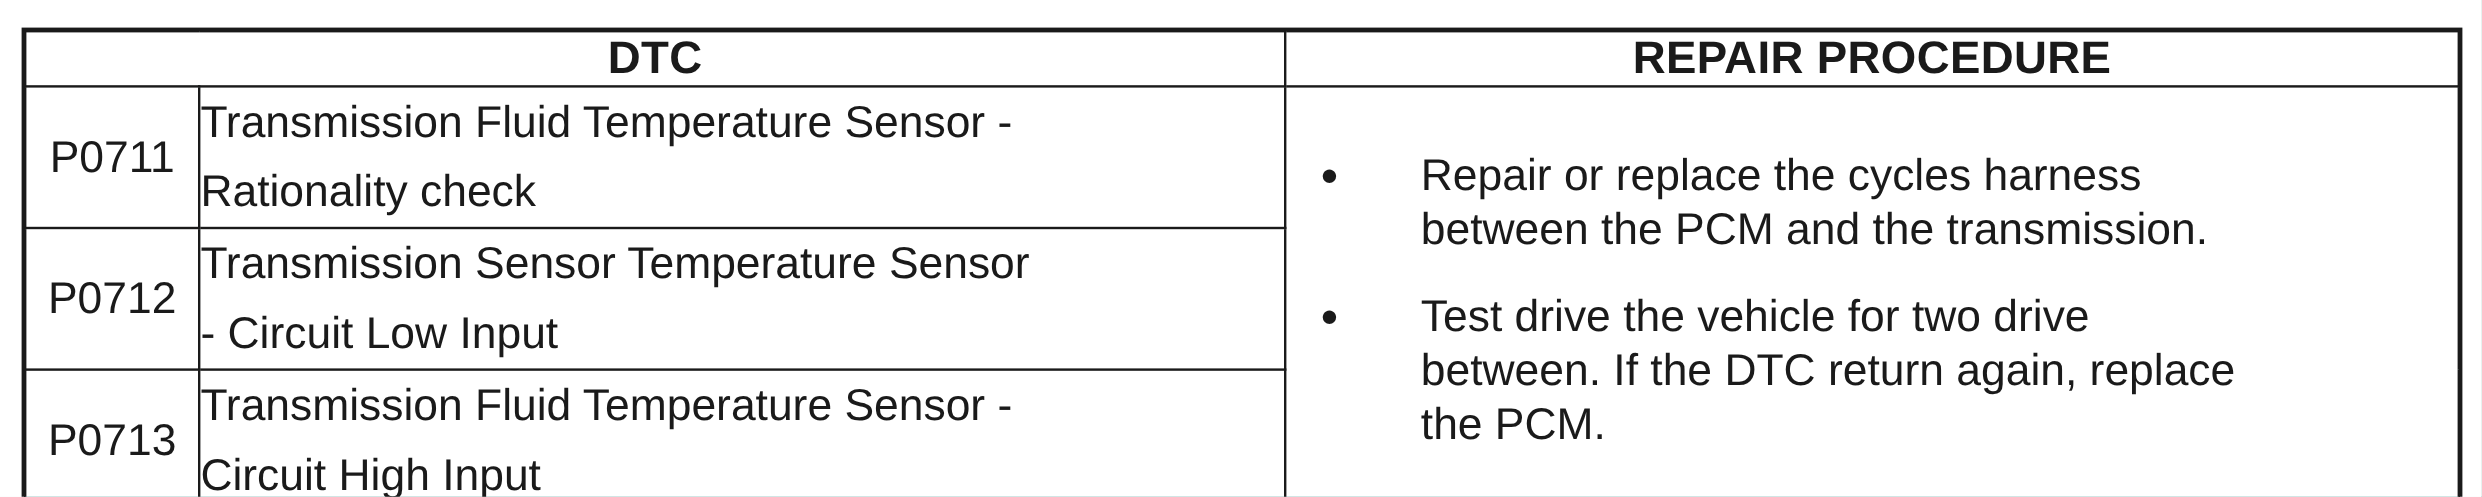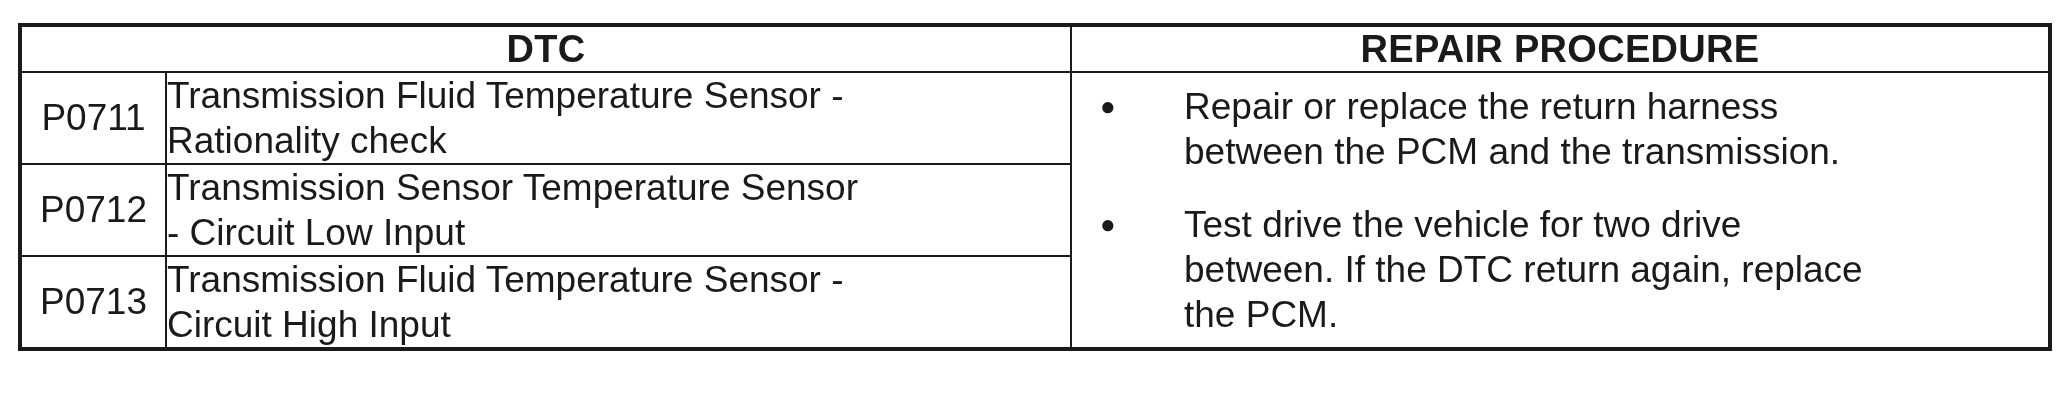--- a/index.html
+++ b/index.html
@@ -67,21 +67,21 @@
     text-align: center;
     font-size: 37px;
     font-weight: normal;
     letter-spacing: 0px;
     white-space: nowrap;
   }
 
   
   td.desc {
     font-size: 37px;
-    line-height: 45px;
+    line-height: 58px;
     padding: 3px 0 5px 10px;
     text-align: left;
   }
   .desc-text {
     display: block;
     white-space: pre-line;
   }
 
   
   td.repair {
@@ -139,21 +139,21 @@
       <tr>
         <td class="code">P0711</td>
         <td class="desc">
           <span class="desc-text">Transmission Fluid Temperature Sensor -
 Rationality check</span>
         </td>
         <td class="repair" rowspan="3">
           <ul class="repair-list">
             <li>
               <span class="bullet-glyph">●</span>
-              <span class="bullet-text">Repair or replace the return harness
+              <span class="bullet-text">Repair or replace the cycles harness
 between the PCM and the transmission.</span>
             </li>
             <li>
               <span class="bullet-glyph">●</span>
               <span class="bullet-text">Test drive the vehicle for two drive
 between. If the DTC return again, replace
 the PCM.</span>
             </li>
           </ul>
         </td>

